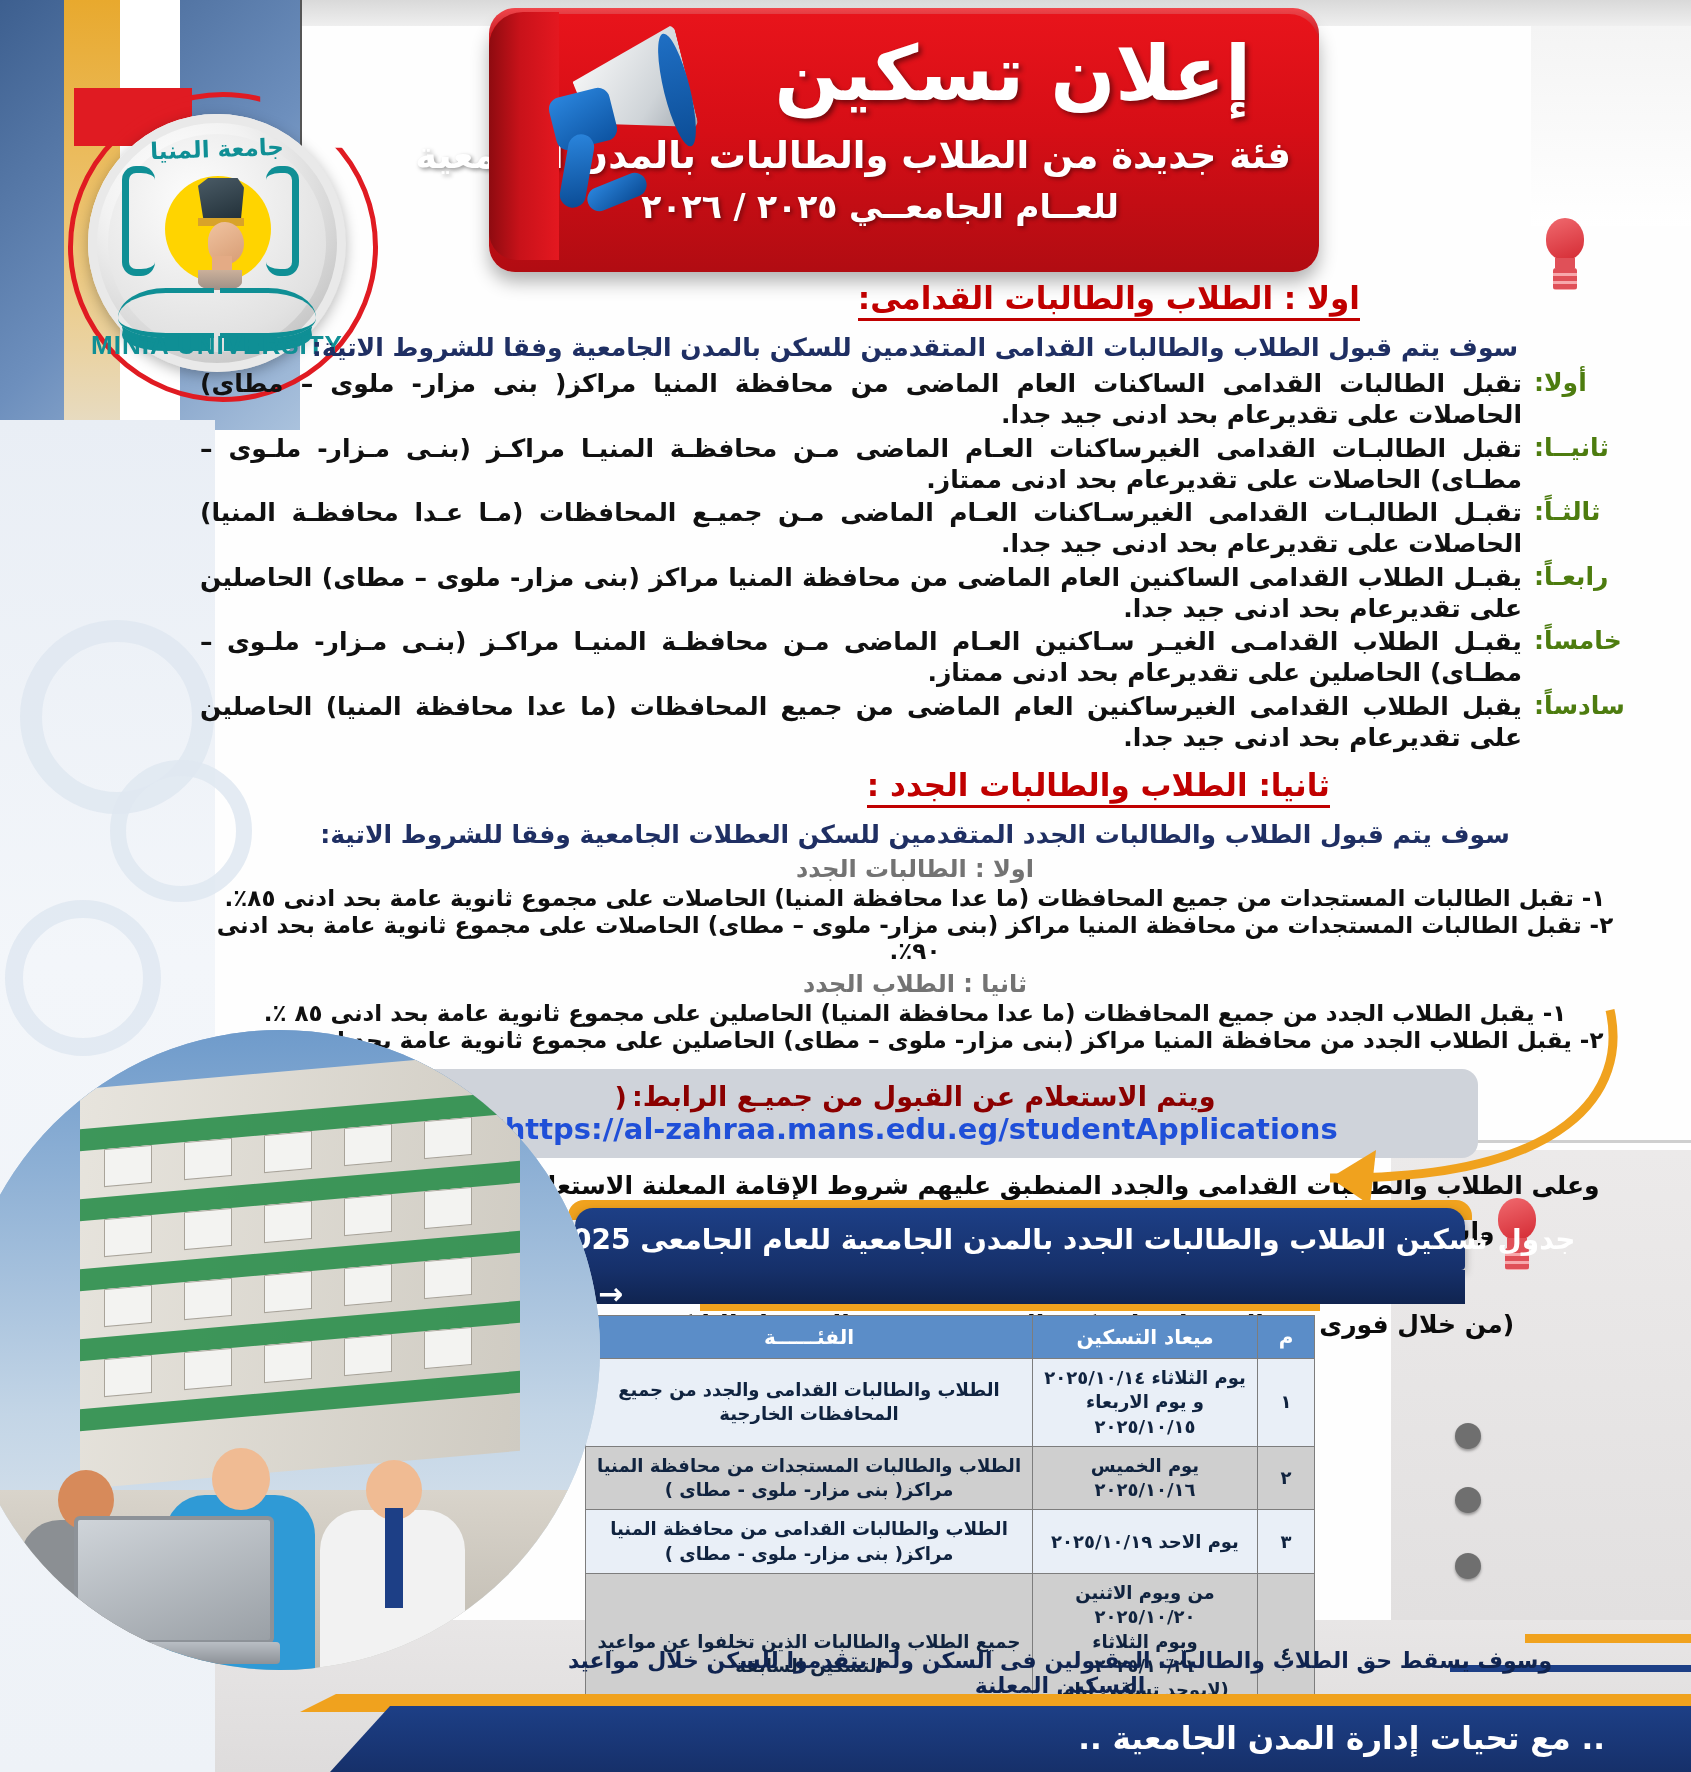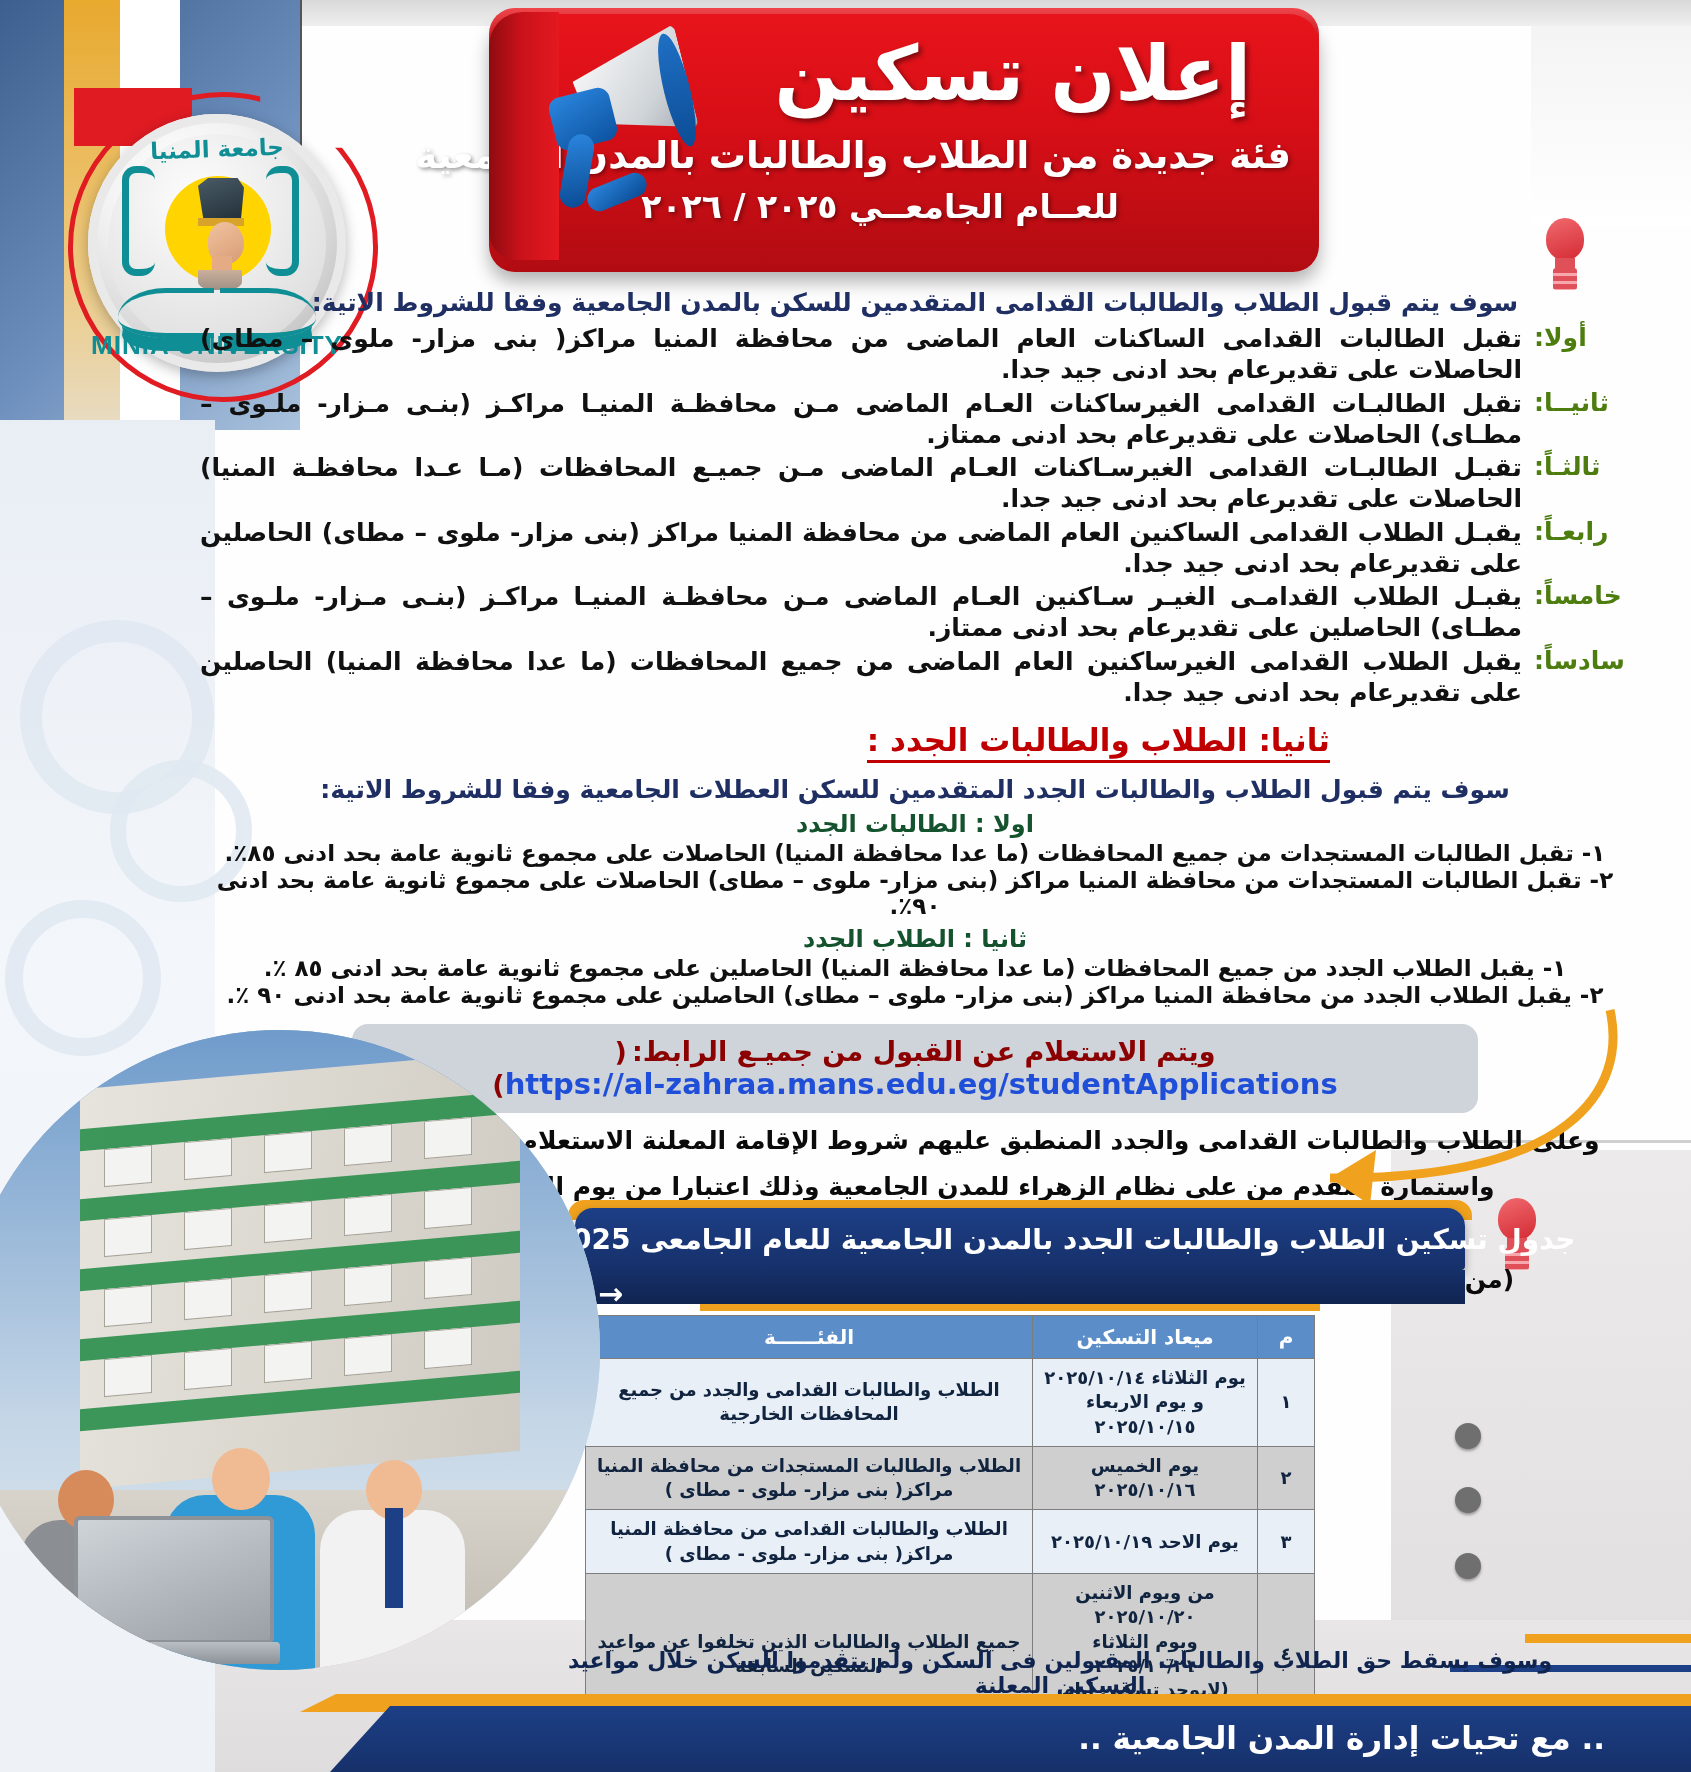--- a/index.html
+++ b/index.html
@@ -169,21 +169,21 @@
   }
   .sec-title-row{text-align:right;padding-right:270px;}
   .sub-lead{
     margin:8px 0 6px 0;color:#1f2f63;font-size:25px;font-weight:bold;text-align:center;
   }
   .cond{display:flex;gap:12px;align-items:flex-start;margin:0 0 2px 0;}
   .cond .lbl{color:#4d7c0f;font-size:25px;font-weight:bold;white-space:nowrap;min-width:96px;text-align:left;}
   .cond .txt{color:#111;font-size:25px;font-weight:bold;line-height:1.25;text-align:justify;flex:1;}
 
   .sec2-title-row{text-align:right;padding-right:300px;margin-top:14px;}
-  .new-group{color:#14532d;font-size:24px;font-weight:bold;text-align:center;margin:6px 0 2px;}
+  .new-group{color:#737373;font-size:24px;font-weight:bold;text-align:center;margin:6px 0 2px;}
   .new-item{color:#101010;font-size:23px;font-weight:bold;text-align:center;margin:1px 0;}
 
   .url-box{
     margin:16px auto 0;width:1090px;background:#cfd3da;border-radius:16px;
     padding:12px 18px;text-align:center;direction:rtl;
   }
   .url-box .lead{color:#8b0000;font-size:27px;font-weight:bold;}
   .url-box .url{color:#1f4fd8;font-size:29px;font-weight:bold;direction:ltr;display:inline-block;}
 
   .para{color:#0b0b0b;font-size:25px;font-weight:bold;text-align:center;margin:10px 0 0;line-height:1.45;}
@@ -347,20 +347,23 @@
       <div class="base"></div>
   </div>
   <div class="bulb bulb2">
     <div class="glass"></div>
       <div class="neck"></div>
       <div class="base"></div>
   </div>
 
   <div class="content">
 
+    <div class="sec-title-row">
+      <h2 class="sec-title">اولا : الطلاب والطالبات القدامى:</h2>
+    </div>
     <p class="sub-lead">سوف يتم قبول الطلاب والطالبات القدامى المتقدمين للسكن بالمدن الجامعية وفقا للشروط الاتية:</p>
 
     <div class="cond">
       <div class="lbl">أولا:</div>
       <div class="txt">تقبل الطالبات القدامى الساكنات العام الماضى من محافظة المنيا مراكز( بنى مزار- ملوى – مطاى) الحاصلات على تقديرعام بحد ادنى جيد جدا.</div>
     </div>
     <div class="cond">
       <div class="lbl">ثانيــا:</div>
       <div class="txt">تقبل الطالبـات القدامى الغيرساكنات العـام الماضى مـن محافظـة المنيـا مراكـز (بنـى مـزار- ملـوى – مطـاى) الحاصلات على تقديرعام بحد ادنى ممتاز.</div>
     </div>

